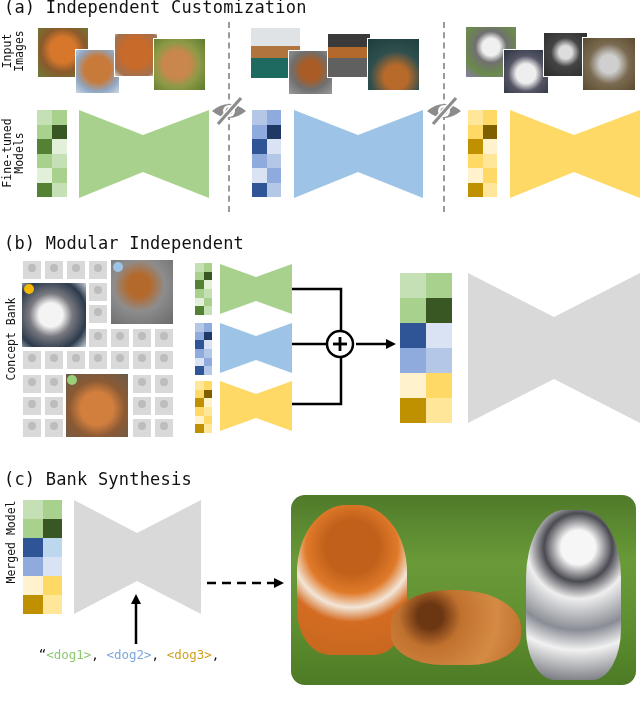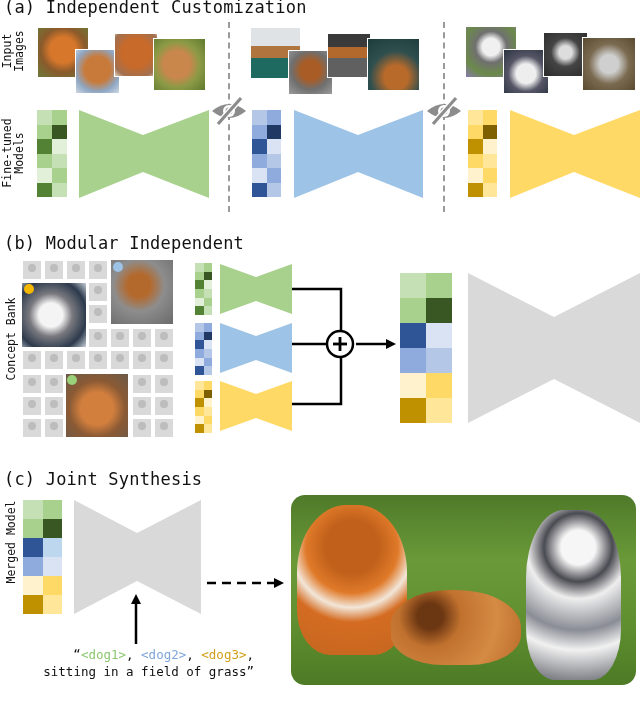--- a/index.html
+++ b/index.html
@@ -249,21 +249,21 @@
     <div style="background: rgb(180, 199, 231);"></div>
     <div style="background: rgb(255, 242, 204);"></div>
     <div style="background: rgb(255, 217, 102);"></div>
     <div style="background: rgb(191, 144, 0);"></div>
     <div style="background: rgb(255, 230, 153);"></div>
   </div>
 <svg class="bowtie" style="left:468px; top:273px;" width="172" height="150" viewBox="0 0 172 150">
     <polygon points="0,0 86,44 172,0 172,150 86,106 0,150" fill="#d9d9d9"></polygon>
   </svg>
 
-<div class="section-title" style="left:4px; top:469px;">(c) Joint Synthesis</div>
+<div class="section-title" style="left:4px; top:469px;">(c) Bank Synthesis</div>
 
 <div class="vlabel" style="left:-30px; top:535px; width:84px; height:14px;">Merged Model</div>
 
 <div class="matrix" style="left:23px; top:500px; width:39px; height:114px; grid-template-rows:repeat(6,1fr);">
     <div style="background: rgb(197, 224, 180);"></div>
     <div style="background: rgb(169, 209, 142);"></div>
     <div style="background: rgb(169, 209, 142);"></div>
     <div style="background: rgb(56, 87, 35);"></div>
     <div style="background: rgb(47, 85, 151);"></div>
     <div style="background: rgb(189, 215, 238);"></div>
@@ -281,24 +281,23 @@
 <svg class="abs" style="left:130px; top:594px;" width="12" height="50" viewBox="0 0 12 50">
   <line x1="6" y1="8" x2="6" y2="50" stroke="#000" stroke-width="2.5"></line>
   <polygon points="1,10 6,0 11,10" fill="#000"></polygon>
 </svg>
 
 <svg class="abs" style="left:206px; top:577px;" width="78" height="12" viewBox="0 0 78 12">
   <line x1="1" y1="6" x2="68" y2="6" stroke="#000" stroke-width="2.5" stroke-dasharray="9,6"></line>
   <polygon points="68,1 78,6 68,11" fill="#000"></polygon>
 </svg>
 
-<div class="prompt" style="left:4px; top:646px; width:250px;text-align:right;">
+<div class="prompt" style="left:4px; top:646px; width:250px;">
   <div>
     <span>“</span><span style="color:#8cc870;">&lt;dog1&gt;</span><span>, </span><span style="color:#7ea6da;">&lt;dog2&gt;</span><span>, </span><span style="color:#d1a01a;">&lt;dog3&gt;</span><span>,</span>
   </div>
-  <div>sitting in a field of grass”</div>
 </div>
 
 <div style="position:absolute; left:291px; top:495px; width:345px; height:190px; border-radius:14px; overflow:hidden; background:linear-gradient(180deg,#4f7a2a 0%, #6a9a38 35%, #5e8e2f 70%, #4d7a25 100%);">
   <div style="position:absolute; left:6px; top:10px; width:110px; height:150px; border-radius:45% 45% 30% 30%; background:radial-gradient(circle at 50% 28%, #c0601a 0 22%, #e07a2a 38%, #f2e6d8 50%, #d46c22 62%, #c4661f 100%);"></div>
   <div style="position:absolute; left:100px; top:95px; width:130px; height:75px; border-radius:45% 50% 40% 40%; background:radial-gradient(circle at 30% 35%, #6b3612 0 12%, #c0712e 30%, #d58b44 65%, #b86a28 100%);"></div>
   <div style="position:absolute; left:235px; top:15px; width:95px; height:170px; border-radius:40% 40% 30% 30%; background:radial-gradient(circle at 55% 22%, #f6f6f6 0 12%, #4a4a52 24%, #eeeeee 36%, #8a8d95 58%, #f1f1f1 72%, #5d6068 100%);"></div>
 </div>
 
 </body></html>

